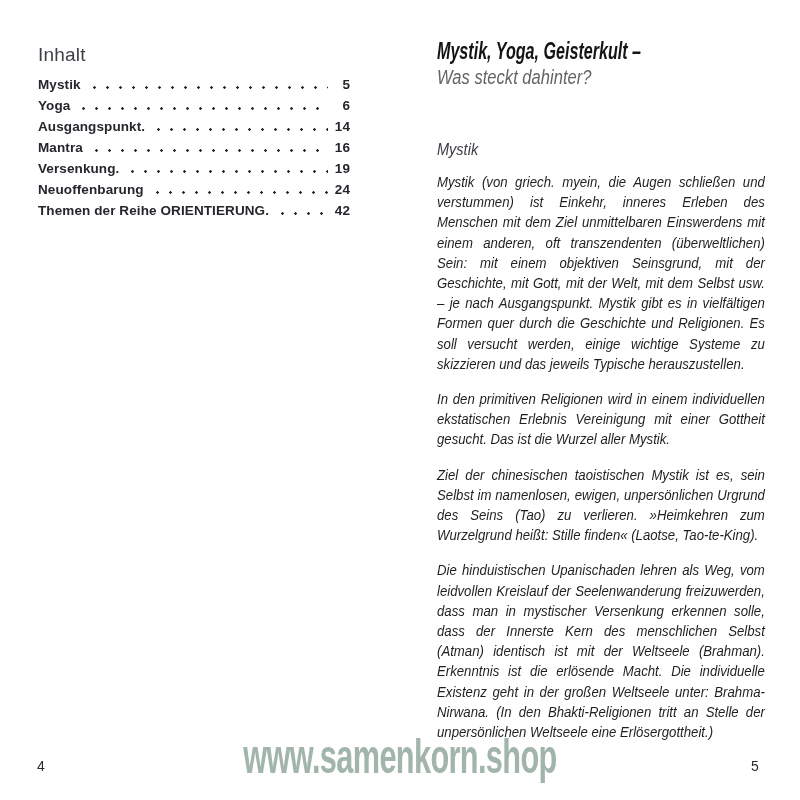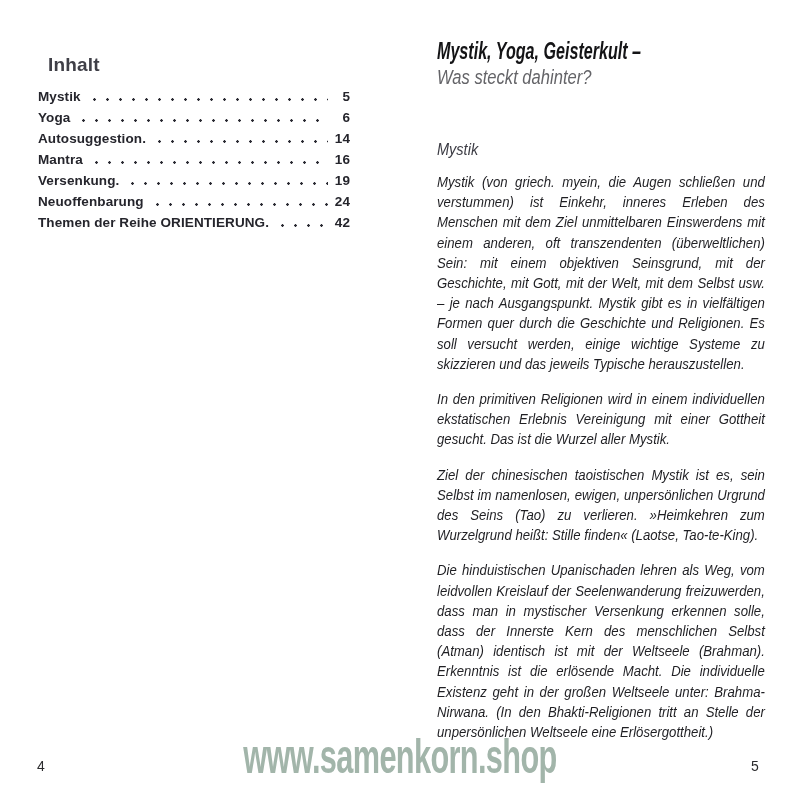--- a/index.html
+++ b/index.html
@@ -7,22 +7,22 @@
     width: 800px; height: 800px;
     position: relative;
     background: #ffffff;
     font-family: "Liberation Sans", sans-serif;
     overflow: hidden;
   }
 
   
   .left-page { position: absolute; left: 38px; top: 44px; width: 312px; }
   .toc-title {
-    margin: 10px; font-size: 19px; line-height: 22px;
-    font-weight: 700; color: #3f3f47; letter-spacing: 0.2px;
+    margin: 0; font-size: 19px; line-height: 22px;
+    font-weight: 400; color: #3f3f47; letter-spacing: 0.2px;
   }
   .toc-list { margin-top: 8px; }
   .toc-row {
     display: flex; align-items: baseline;
     line-height: 21px; font-size: 13.5px; font-weight: 700;
     color: #25252c; letter-spacing: 0.1px;
   }
   .toc-label { white-space: nowrap; }
   .toc-dots {
     flex: 1 1 auto; height: 3px; margin: 0 4px 1px 7px;
@@ -93,21 +93,21 @@
           <span class="toc-page">5</span>
         </div>
 
         <div class="toc-row">
           <span class="toc-label">Yoga</span>
           <span class="toc-dots"></span>
           <span class="toc-page">6</span>
         </div>
 
         <div class="toc-row">
-          <span class="toc-label">Autosuggestion.</span>
+          <span class="toc-label">Ausgangspunkt.</span>
           <span class="toc-dots"></span>
           <span class="toc-page">14</span>
         </div>
 
         <div class="toc-row">
           <span class="toc-label">Mantra</span>
           <span class="toc-dots"></span>
           <span class="toc-page">16</span>
         </div>
 

